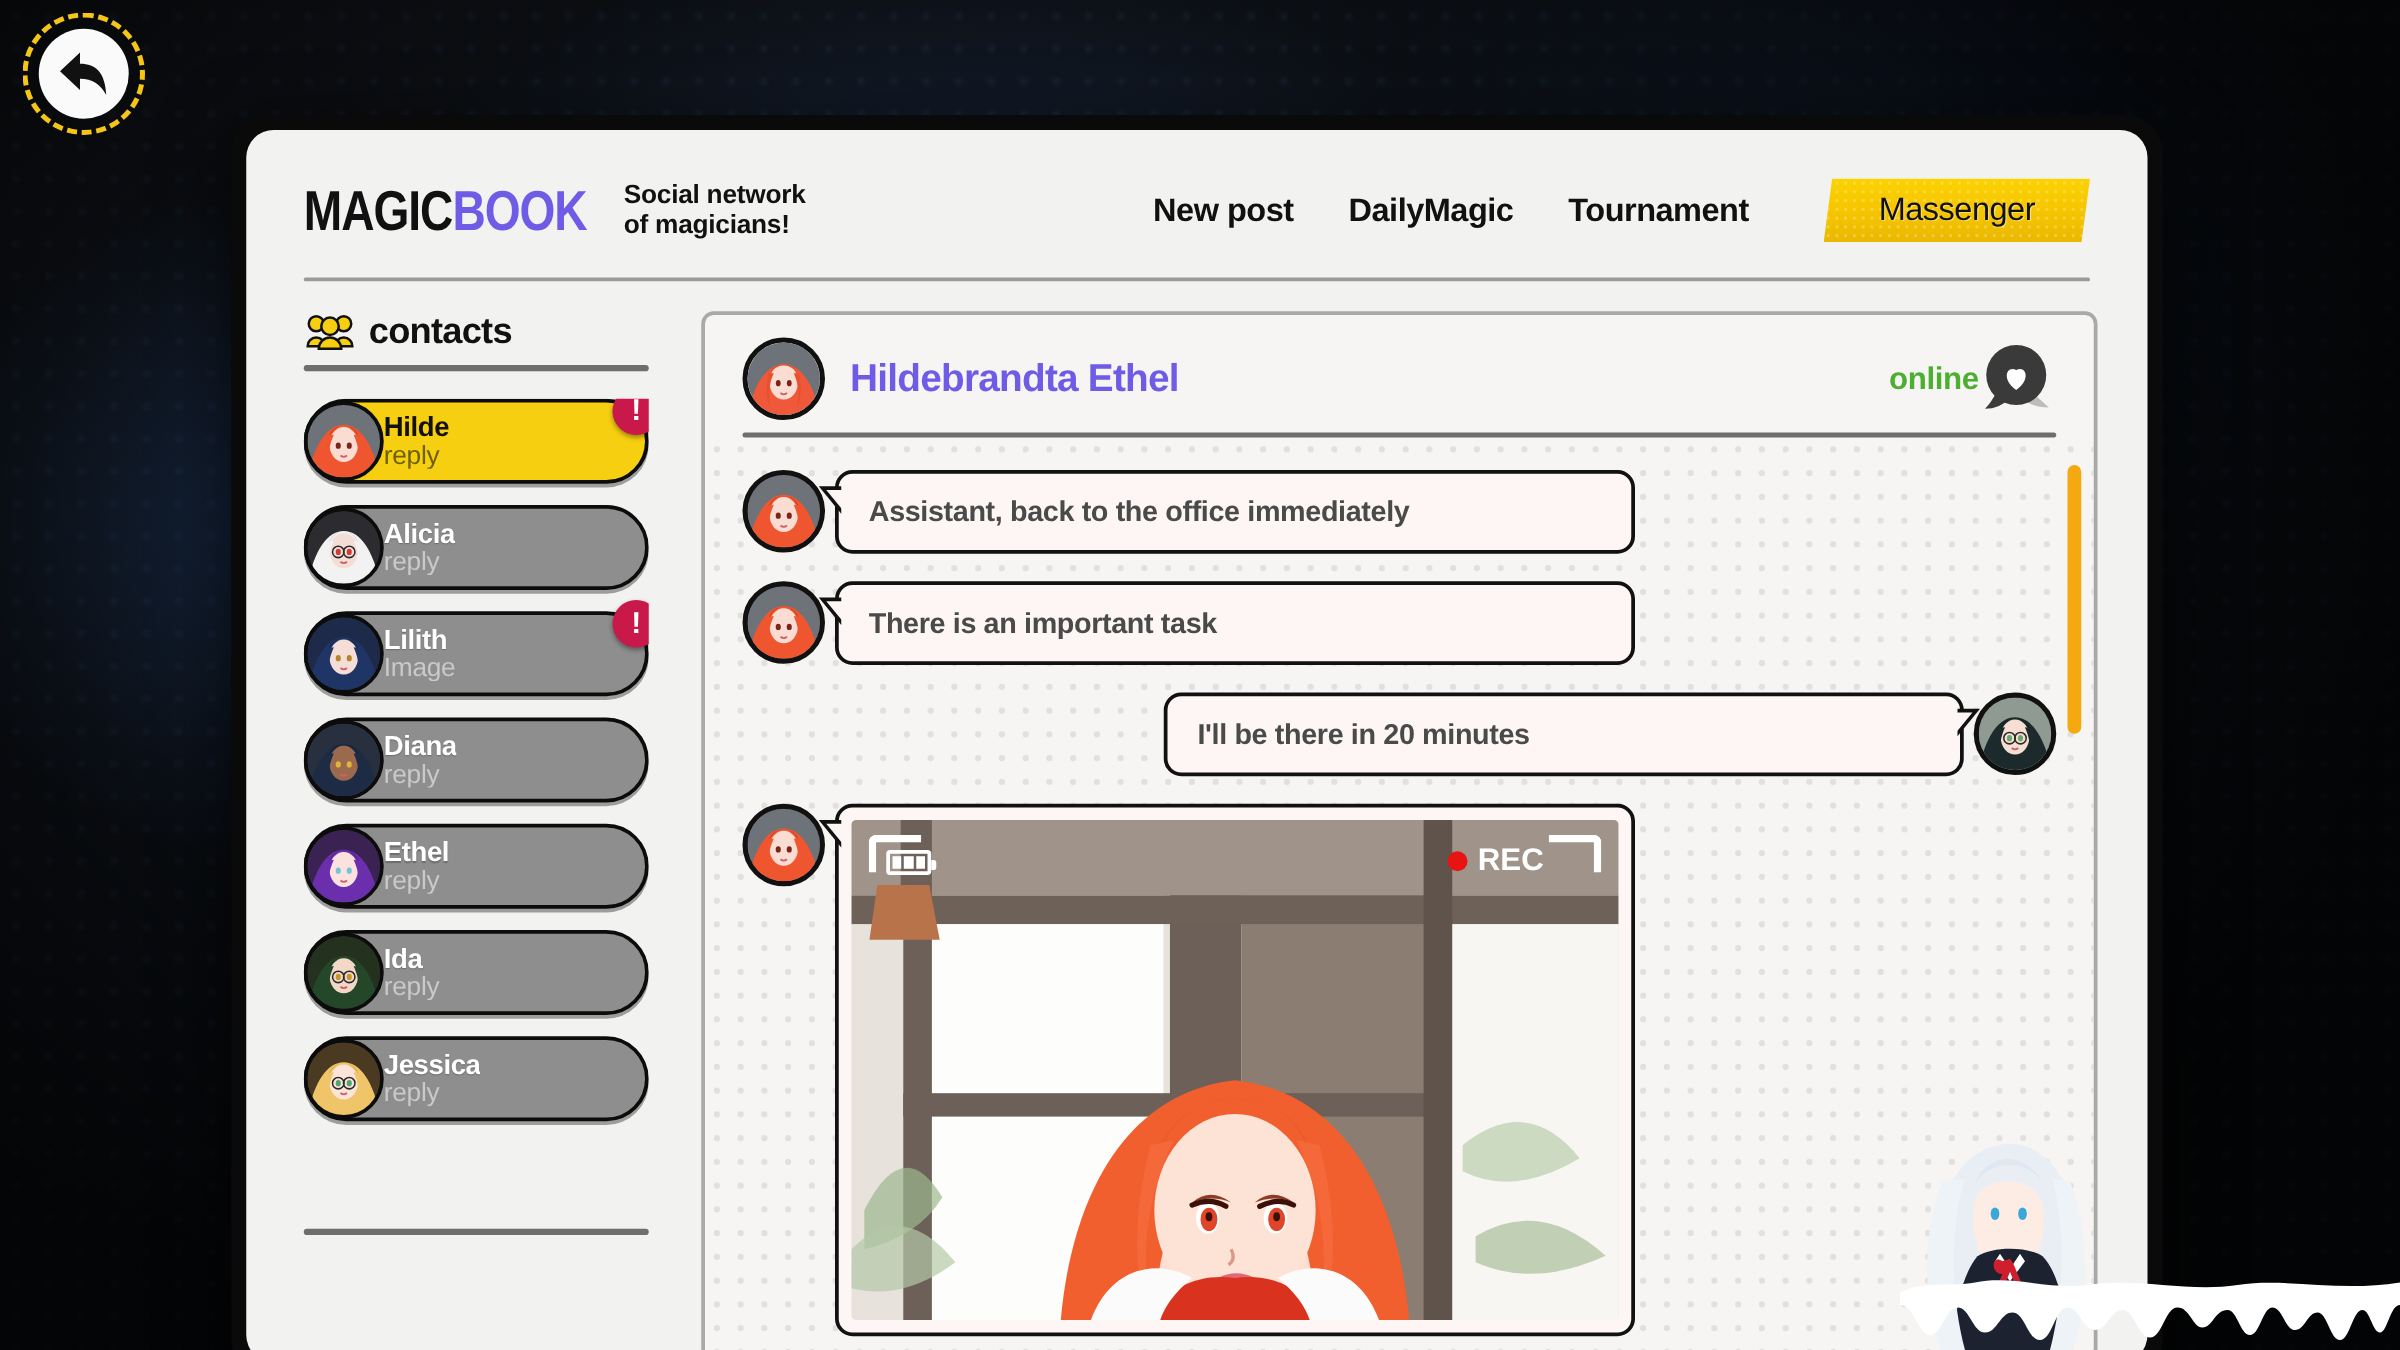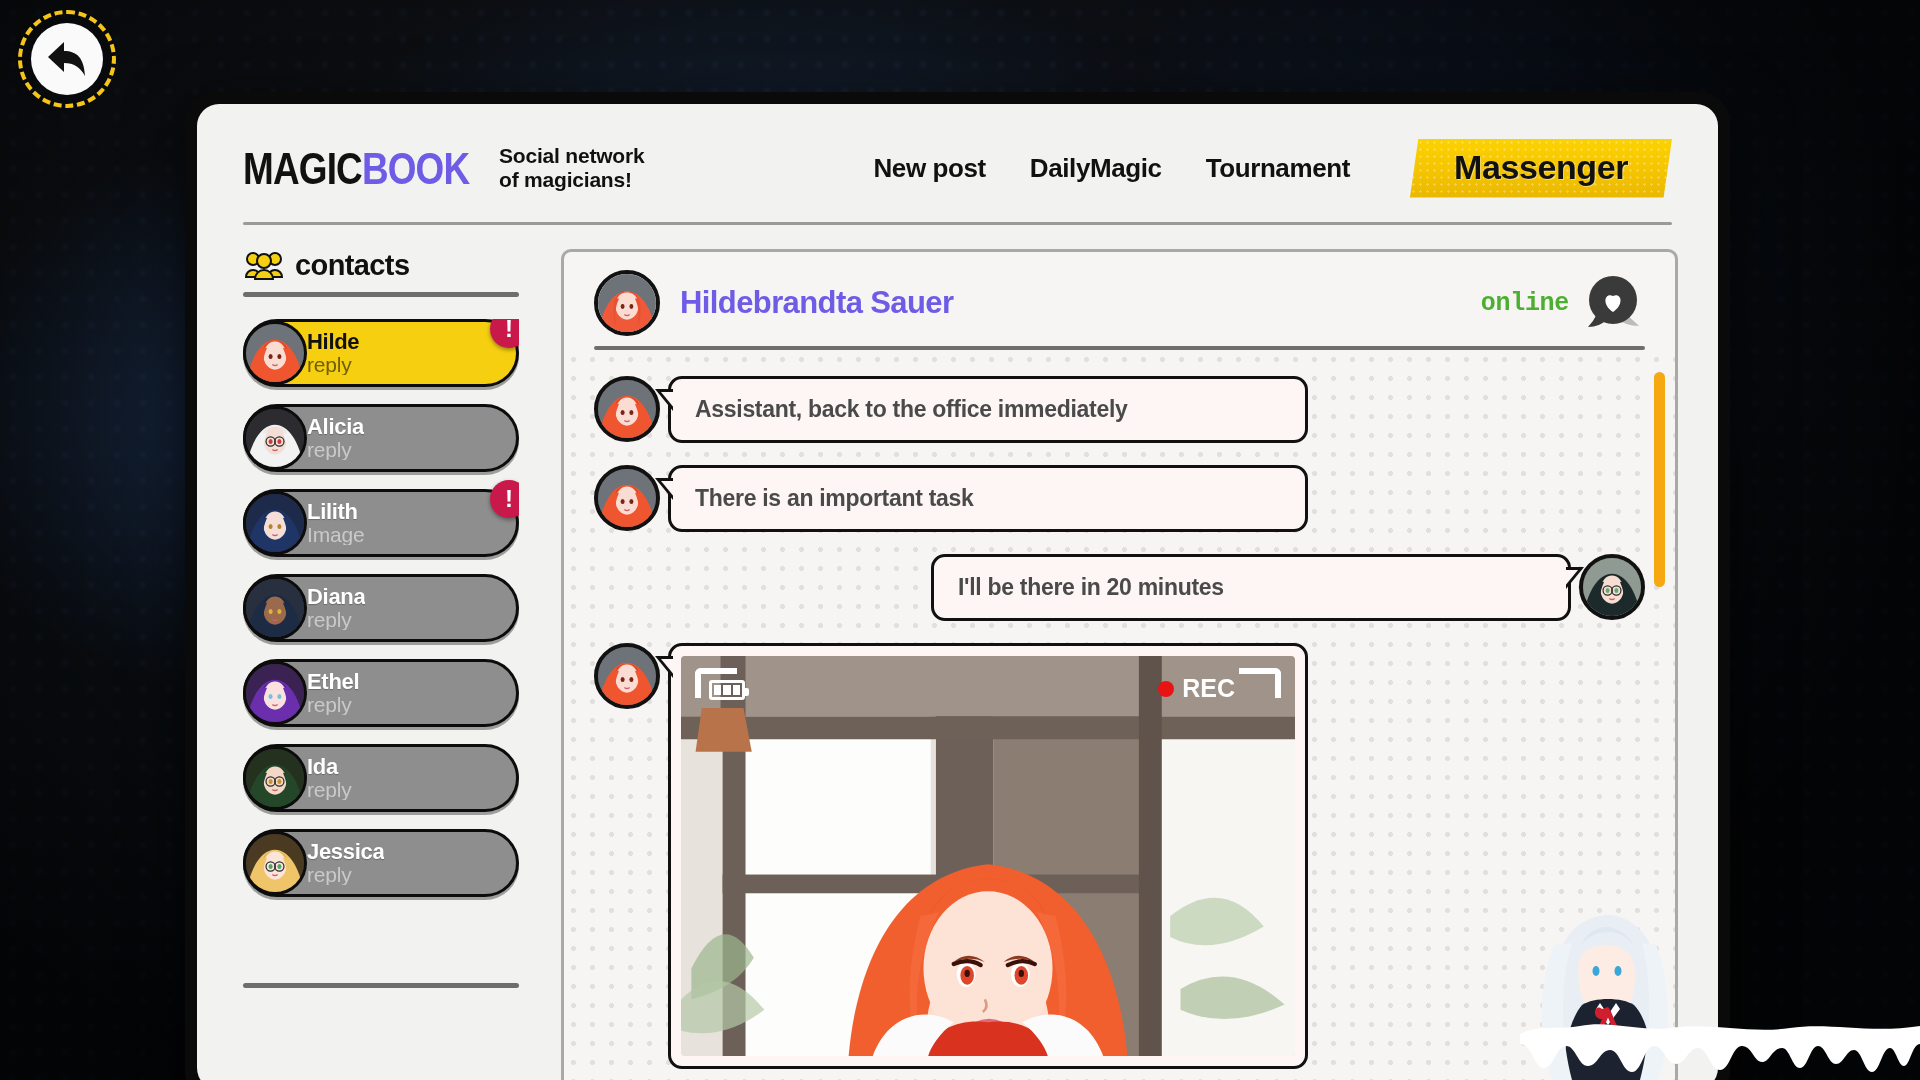--- a/index.html
+++ b/index.html
@@ -112,21 +112,21 @@
     box-shadow: 4px 5px 0 rgba(0,0,0,.75);
     position: relative;
   }
   .nav-cta .slab::after {
     content: ""; position: absolute; inset: 0;
     background-image: radial-gradient(circle, rgba(255,255,255,.55) 1px, rgba(0,0,0,0) 1.3px);
     background-size: 7px 7px;
     opacity: .5; pointer-events: none;
   }
   .nav-cta .label {
-    font-size: 34px; font-weight: 700; color: #111;
+    font-size: 26px; font-weight: 400; color: #111;
     letter-spacing: -.4px; position: relative; z-index: 2;
     text-shadow: 1px 1px 0 rgba(255,255,255,.4);
     white-space: nowrap;
   }
   .header-rule {
     margin: 16px 46px 0 46px;
     height: 3px; background: #9a9a9a; border-radius: 2px;
   }
 
   
@@ -223,21 +223,21 @@
   .chat-head .hav {
     width: 66px; height: 66px; border-radius: 50%;
     border: 4px solid #111; overflow: hidden; position: relative;
     flex: 0 0 66px;
   }
   .chat-title {
     margin-left: 20px;
     font-size: 31px; font-weight: 700; color: #6e5ce6; letter-spacing: -.6px;
   }
   .chat-head .right {
-    margin-left: auto; display: flex; align-items: center; gap: 14px; font-family: Liberation Mono, monospace;
+    margin-left: auto; display: flex; align-items: center; 
   }
   .online-text { font-size: 25px; font-weight: 700; color: #4caf32; letter-spacing: -.3px; }
   .chat-head-rule {
     margin: 10px 30px 0 30px; height: 4px; background: #6e6e6e; border-radius: 2px;
   }
 
   .messages {
     position: relative;
     flex: 1;
     padding: 26px 30px 0 30px;
@@ -579,21 +579,21 @@
               <path d="M0 66 C6 36 18 20 33 20 C48 20 60 36 66 66 Z" fill="#f0583a"></path>
               <ellipse cx="33" cy="36" rx="13" ry="16" fill="#fbdcd2"></ellipse>
               <path d="M20 30 C22 16 44 16 46 30 C44 24 38 21 33 21 C28 21 22 24 20 30 Z" fill="#e8512f"></path>
               <path d="M19 28 C16 44 18 54 21 60 C18 44 21 34 24 28 Z" fill="#e8512f"></path>
               <path d="M47 28 C50 44 48 54 45 60 C48 44 45 34 42 28 Z" fill="#e8512f"></path>
               <ellipse cx="28" cy="37" rx="2.2" ry="2.8" fill="#7b2418"></ellipse>
               <ellipse cx="38" cy="37" rx="2.2" ry="2.8" fill="#7b2418"></ellipse>
               <path d="M30 46 q3 2.4 6 0" stroke="#cf5f6a" stroke-width="1.6" fill="none"></path>
             </svg>
           </div>
-          <div class="chat-title">Hildebrandta Sauer</div>
+          <div class="chat-title">Hildebrandta Ethel</div>
           <div class="right">
             <div class="online-text">online</div>
             <svg width="62" height="58" viewBox="0 0 62 58">
               <path d="M40 38 q10 8 16 14 q-14 0 -22 -8 z" fill="#bcbcbc"></path>
               <circle cx="30" cy="26" r="24" fill="#3a3a3a"></circle>
               <path d="M14 40 q-4 8 -9 13 q12 0 19 -8 z" fill="#3a3a3a"></path>
               <path d="M30 38 C18 30 22 18 30 22 C38 18 42 30 30 38 Z" fill="#fff"></path>
             </svg>
           </div>
         </div>

